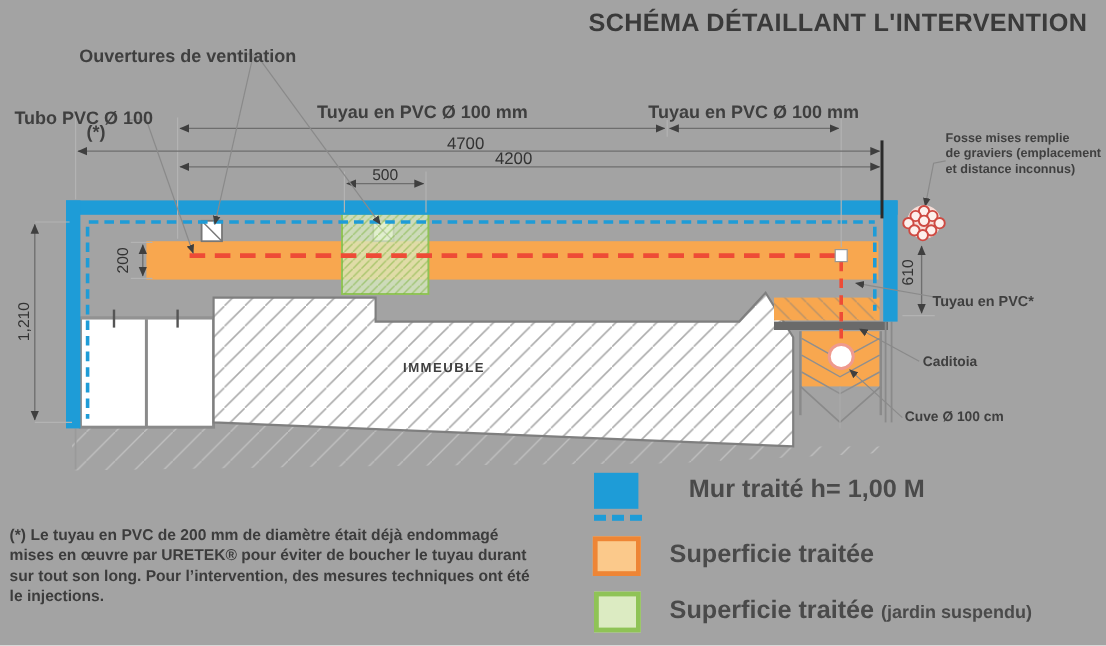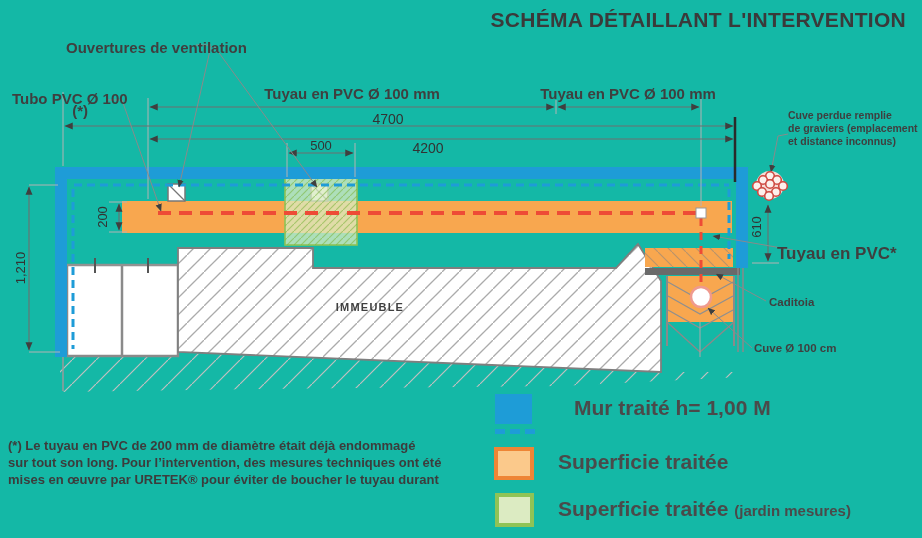--- a/index.html
+++ b/index.html
@@ -1,16 +1,16 @@
 <!DOCTYPE html>
 <html><head>
 <meta charset="utf-8">
 <style>
   html,body{margin:0;padding:0;background:#fff;}
-  .canvas{position:relative;width:922px;height:538px;background:#14b8a6;overflow:hidden;
+  .canvas{position:relative;width:922px;height:538px;background:#a3a3a3;overflow:hidden;
           font-family:"Liberation Sans","DejaVu Sans",sans-serif;color:#3c3c3c;}
   svg{position:absolute;left:0;top:0;}
   .abs{position:absolute;white-space:nowrap;}
   .title{right:16px;top:8px;font-size:21px;font-weight:700;letter-spacing:.3px;color:#3a3a3a;}
   .lbl{font-size:15px;font-weight:700;color:#3f3f3f;}
   .lbl-sm{font-size:10.5px;font-weight:700;color:#3f3f3f;line-height:13px;}
   .dim{font-size:13px;font-weight:400;color:#333;transform:translateX(-50%);}
   .dim-rot{font-size:13px;font-weight:400;color:#333;transform:translate(-50%,-50%) rotate(-90deg);}
   .ctr{transform:translateX(-50%);}
   .immeuble{font-size:11px;font-weight:700;letter-spacing:1.2px;color:#3f3f3f;transform:translateX(-50%);}
@@ -170,32 +170,32 @@
   <div class="abs title">SCHÉMA DÉTAILLANT L'INTERVENTION</div>
 
   <div class="abs lbl" style="left:66px;top:39px;">Ouvertures de ventilation</div>
 
   <div class="abs lbl tubo-block">Tubo PVC Ø 100</div>
   <div class="abs lbl" style="left:12px;top:102px;width:76px;text-align:right;">(*)</div>
 
   <div class="abs lbl ctr" style="left:352px;top:85px;">Tuyau en PVC Ø 100 mm</div>
   <div class="abs lbl ctr" style="left:628px;top:85px;">Tuyau en PVC Ø 100 mm</div>
 
-  <div class="abs lbl-sm" style="left:788px;top:109px;">Cuve perdue remplie</div>
+  <div class="abs lbl-sm" style="left:788px;top:109px;">Fosse mises remplie</div>
   <div class="abs lbl-sm" style="left:788px;top:122px;">de graviers (emplacement</div>
   <div class="abs lbl-sm" style="left:788px;top:135px;">et distance inconnus)</div>
 
-  <div class="abs lbl" style="left:777px;top:244px;font-size:17px;">Tuyau en PVC*</div>
+  <div class="abs lbl" style="left:777px;top:244px;font-size:12px;">Tuyau en PVC*</div>
   <div class="abs lbl" style="left:769px;top:296px;font-size:11.5px;">Caditoia</div>
   <div class="abs lbl" style="left:754px;top:342px;font-size:11.5px;">Cuve Ø 100 cm</div>
 
   <div class="abs immeuble" style="left:370px;top:301px;">IMMEUBLE</div>
 
   <div class="abs dim" style="left:388px;top:111px;font-size:14px;">4700</div>
-  <div class="abs dim" style="left:428px;top:124px;font-size:14px;margin-top:16px;">4200</div>
+  <div class="abs dim" style="left:428px;top:124px;font-size:14px;">4200</div>
   <div class="abs dim" style="left:321px;top:138px;">500</div>
   <div class="abs dim-rot" style="left:102px;top:217px;">200</div>
   <div class="abs dim-rot" style="left:20px;top:268px;">1,210</div>
   <div class="abs dim-rot" style="left:756px;top:227px;">610</div>
 
   <div class="legend">
     <div class="sw sw-blue"></div>
     <div class="sw sw-dashes">
       <div class="sw-dash"></div>
         <div class="sw-dash"></div>
@@ -205,23 +205,24 @@
       <span>Mur traité h= 1,00 M</span><span class="leg-suffix"></span>
     </div>
 
     <div class="sw sw-orange"></div>
     <div class="leg-text" style="top:58px;">
       <span>Superficie traitée</span><span class="leg-suffix"></span>
     </div>
 
     <div class="sw sw-green"></div>
     <div class="leg-text" style="top:105px;">
-      <span>Superficie traitée </span><span class="leg-suffix">(jardin mesures)</span>
+      <span>Superficie traitée </span><span class="leg-suffix">(jardin suspendu)</span>
     </div>
   </div>
 
   <div class="abs footnote">
     <div>(*) Le tuyau en PVC de 200 mm de diamètre était déjà endommagé</div>
+    <div>mises en œuvre par URETEK® pour éviter de boucher le tuyau durant</div>
     <div>sur tout son long. Pour l’intervention, des mesures techniques ont été</div>
-    <div>mises en œuvre par URETEK® pour éviter de boucher le tuyau durant</div>
+    <div>le injections.</div>
   </div>
 
 </div>
 
 </body></html>

